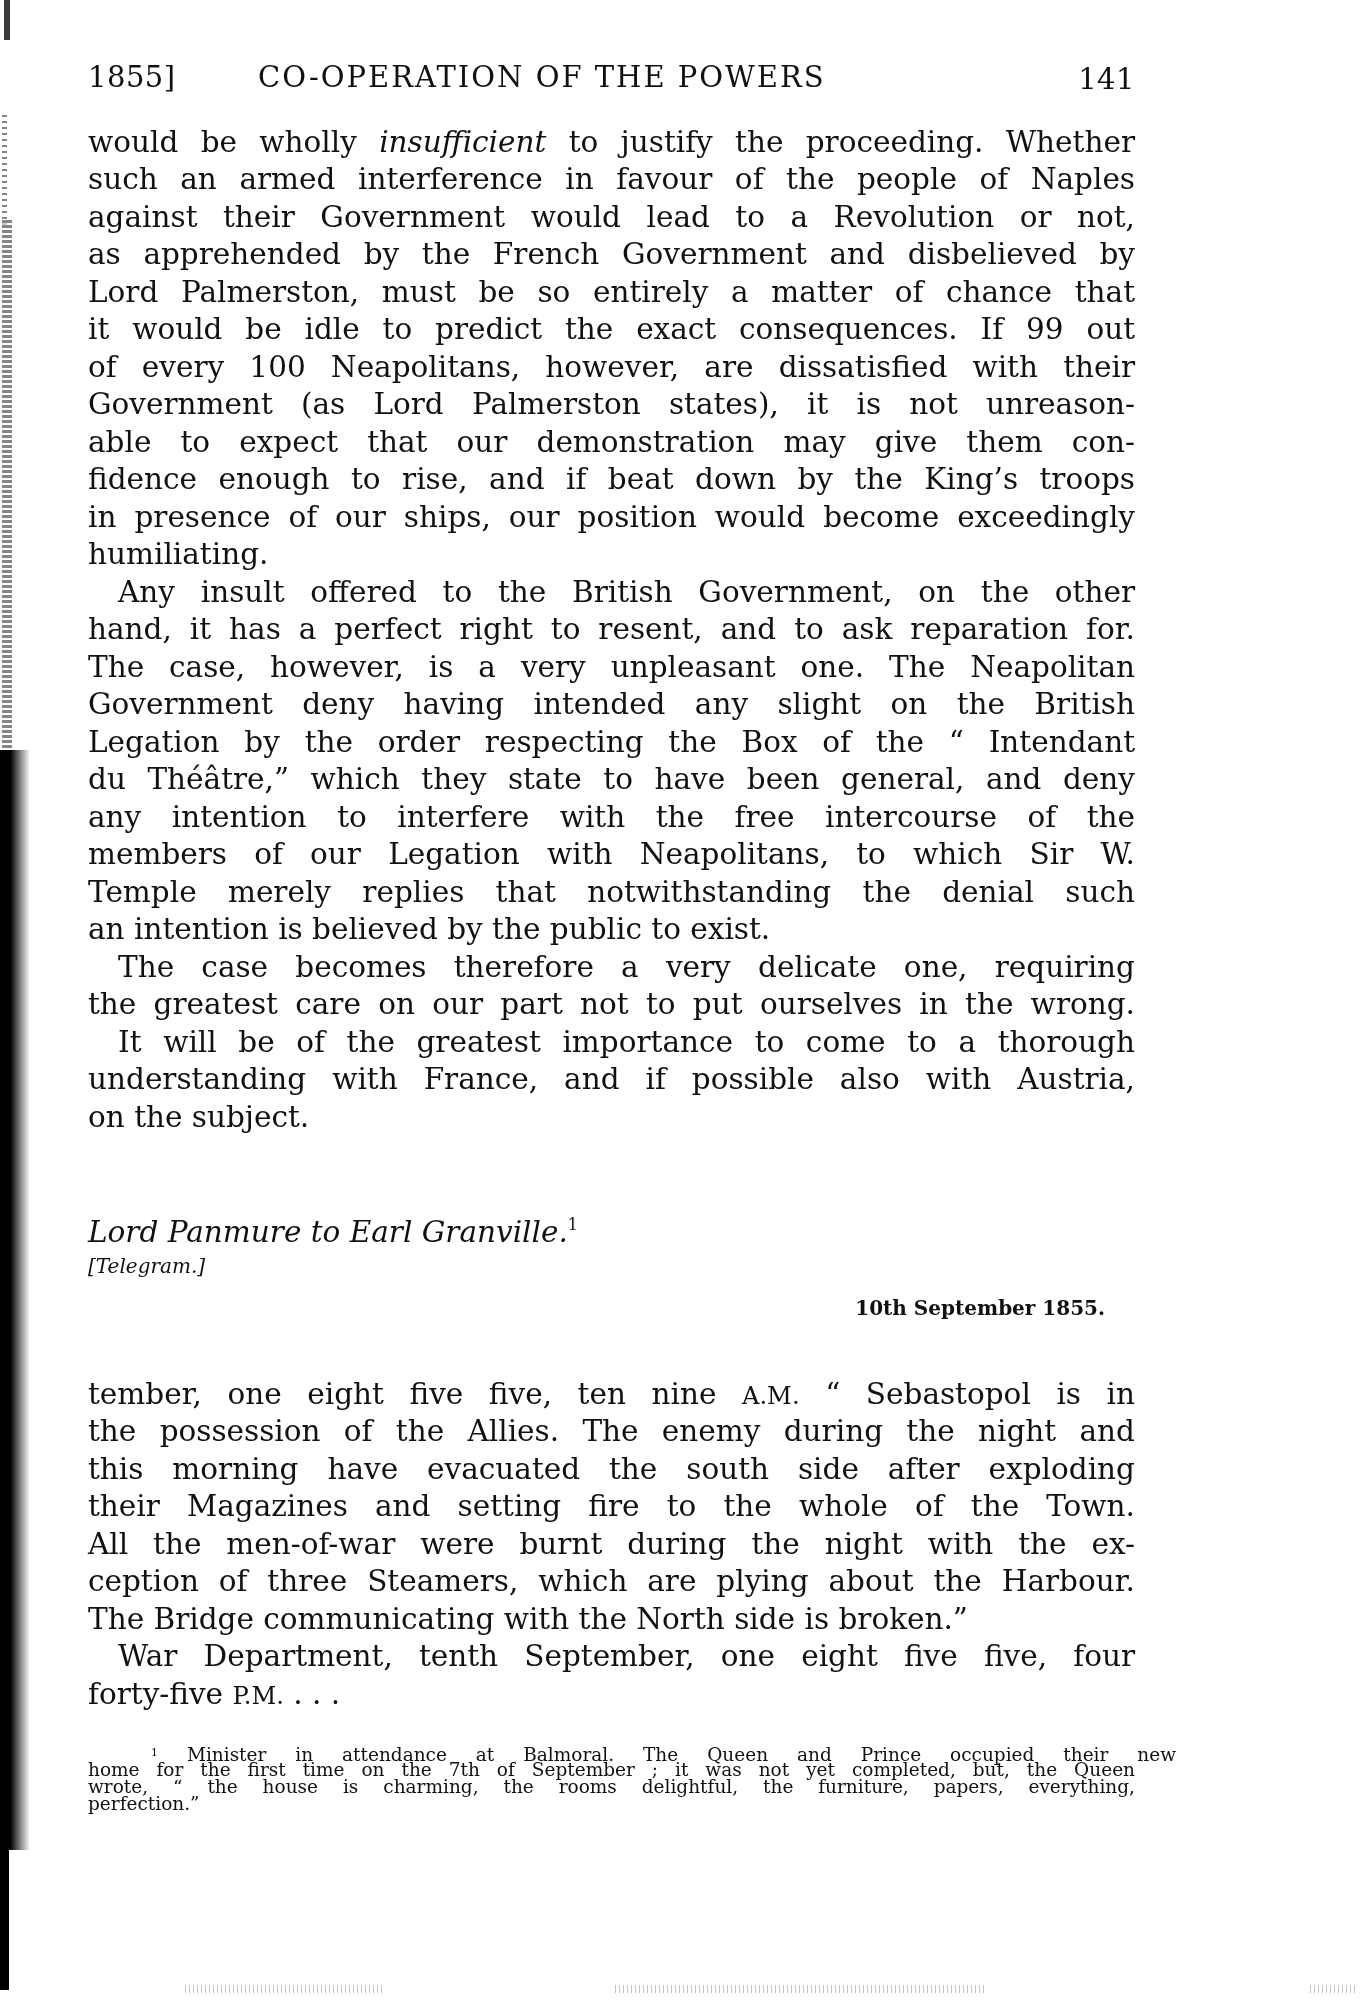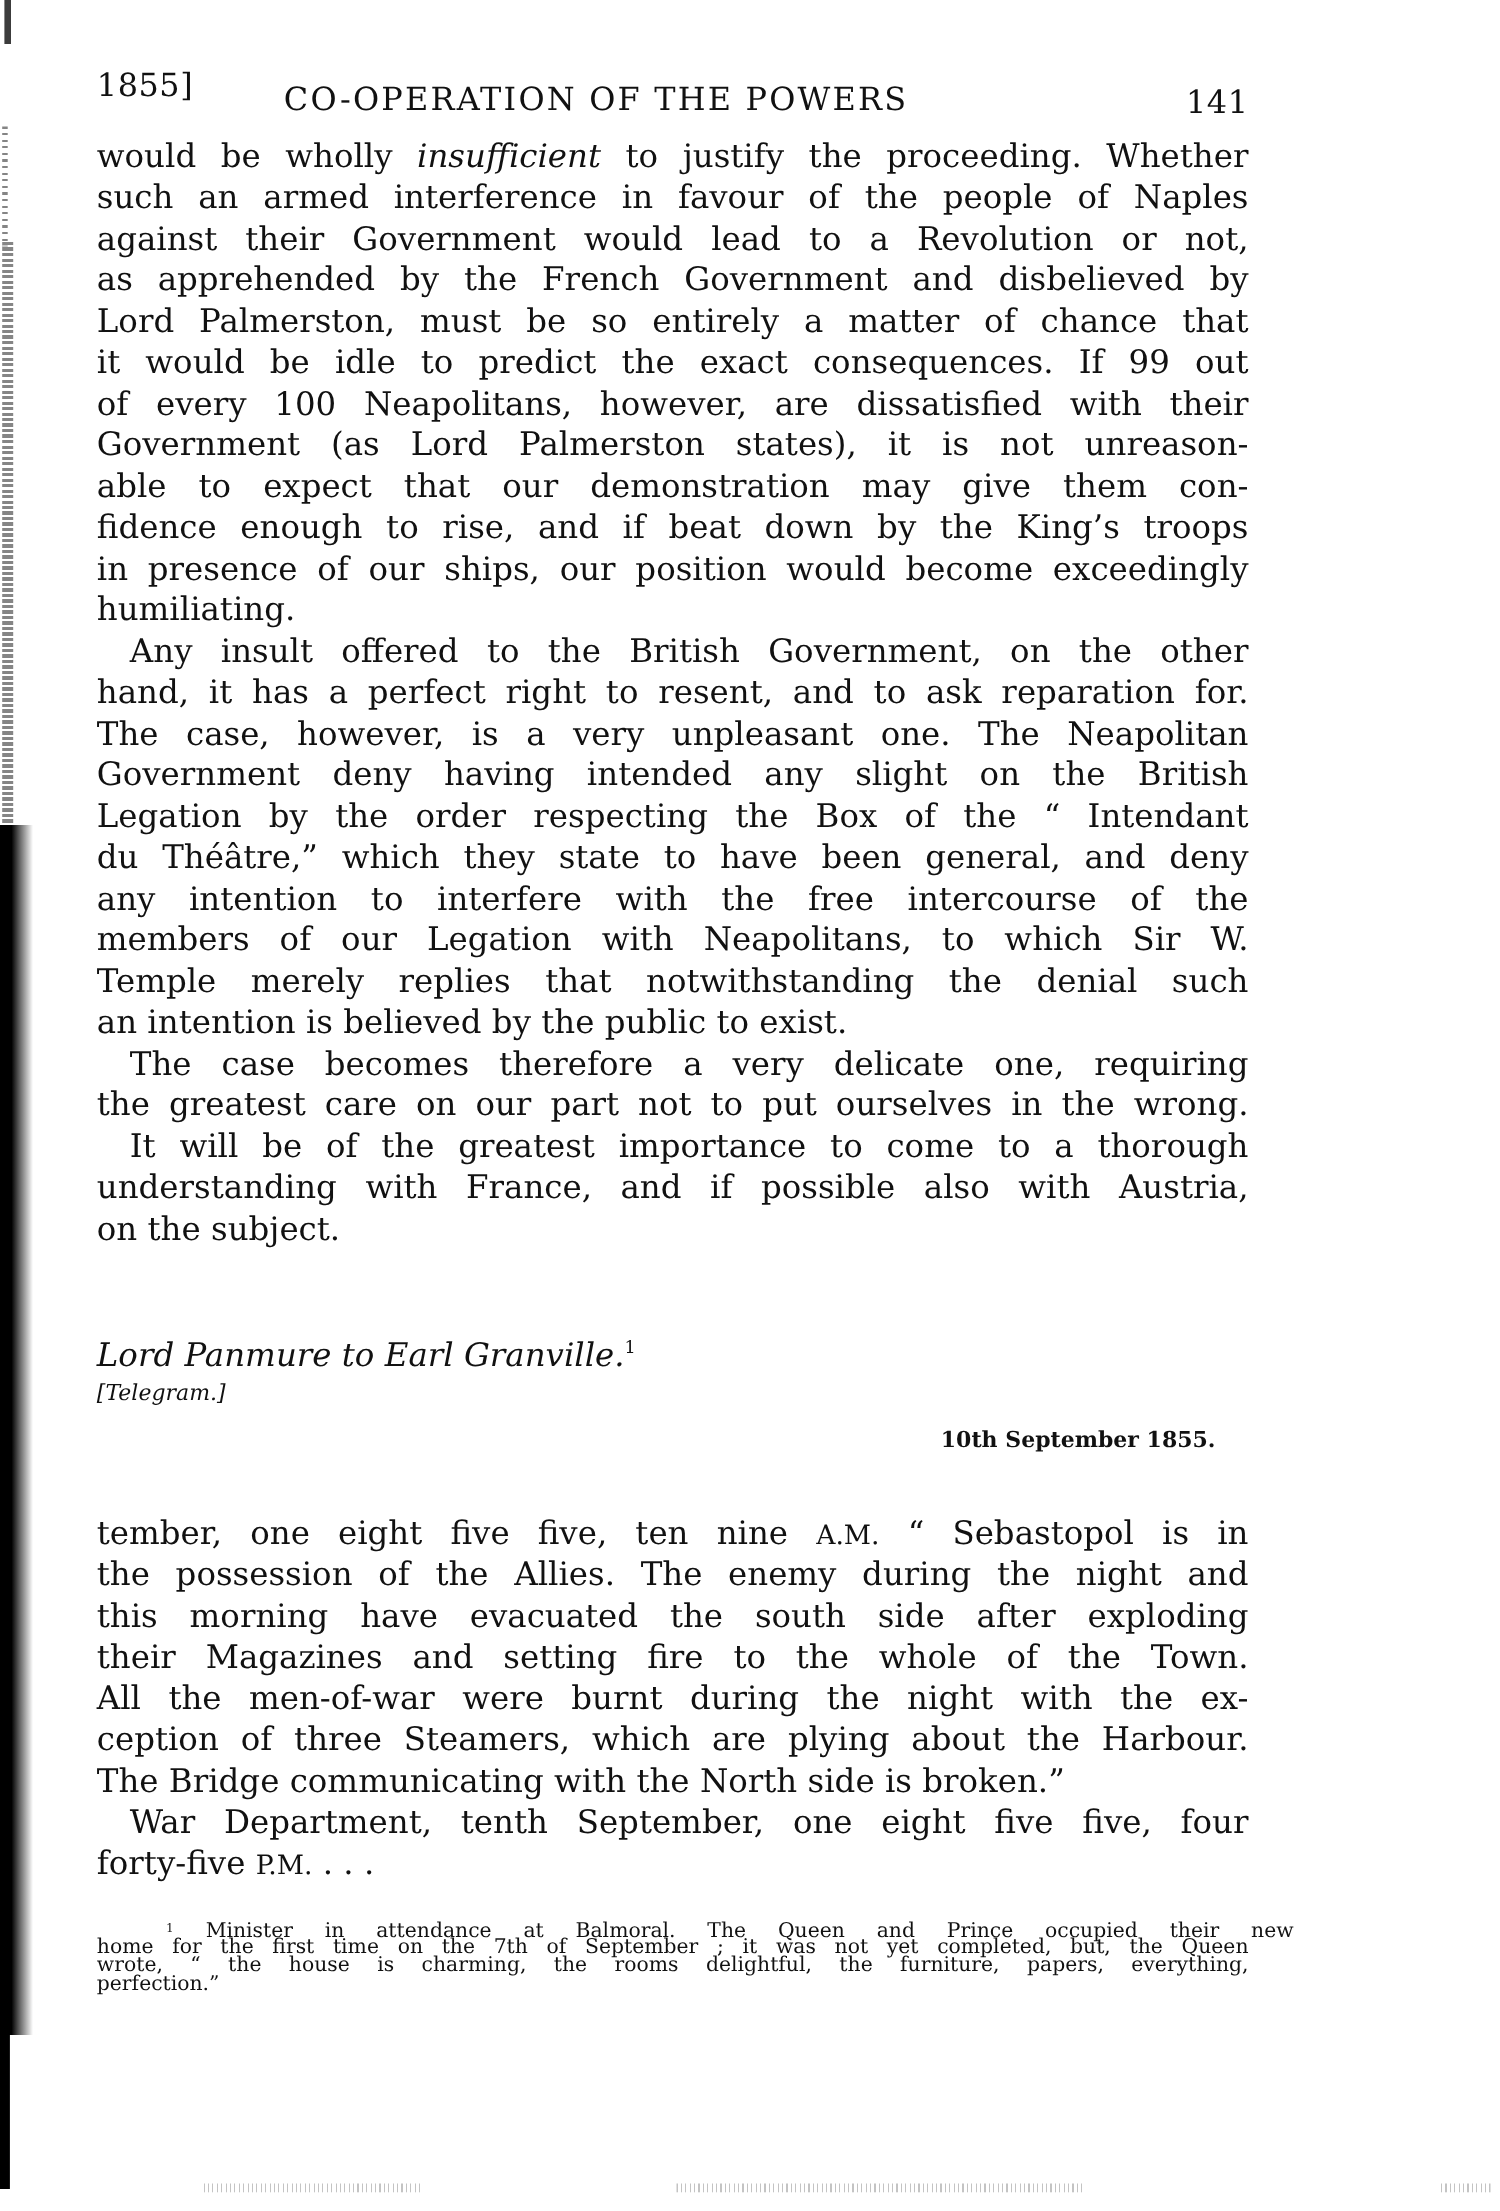--- a/index.html
+++ b/index.html
@@ -12,22 +12,22 @@
      background: repeating-linear-gradient(180deg,#333 0 2px,transparent 2px 6px); opacity:.6; }
   .binding .b3 { position:absolute; left:2px; top:220px; width:10px; height:530px;
      background: repeating-linear-gradient(180deg,#222 0 3px,#fff 3px 5px); opacity:.55; }
   .binding .b4 { position:absolute; left:0; top:750px; width:30px; height:1100px;
      background: linear-gradient(90deg,#000 0,#000 35%,rgba(0,0,0,.6) 60%,rgba(0,0,0,0) 100%); }
   .binding .b5 { position:absolute; left:0; top:1100px; width:9px; height:890px; background:#000; }
 
   .hdr { position:absolute; top:60px; left:88px; width:1047px; height:36px;
          font-size:29px; letter-spacing:.5px; }
   .hdr .yr { position:absolute; left:0; top:0; }
-  .hdr .ttl { position:absolute; left:170px; top:0; letter-spacing:2px;margin-top:13px; }
-  .hdr .pg { position:absolute; right:0; top:16px;margin-left:16px; }
+  .hdr .ttl { position:absolute; left:170px; top:0; letter-spacing:2px; }
+  .hdr .pg { position:absolute; right:0; top:2px;margin-left:16px; }
 
   .line { position:absolute; left:88px; width:1047px; font-size:29.5px; line-height:37px;
           white-space:nowrap; text-align:justify; text-align-last:justify; }
   .line.last { text-align-last:left; }
   .line.ind { left:118px; width:1017px; }
   em, .it { }
   .sc { font-variant: small-caps; font-size: 0.82em; }
 
   .heading { position:absolute; top:1215px; left:88px; width:1047px; 
              font-size:29.5px; font-style:italic; }

